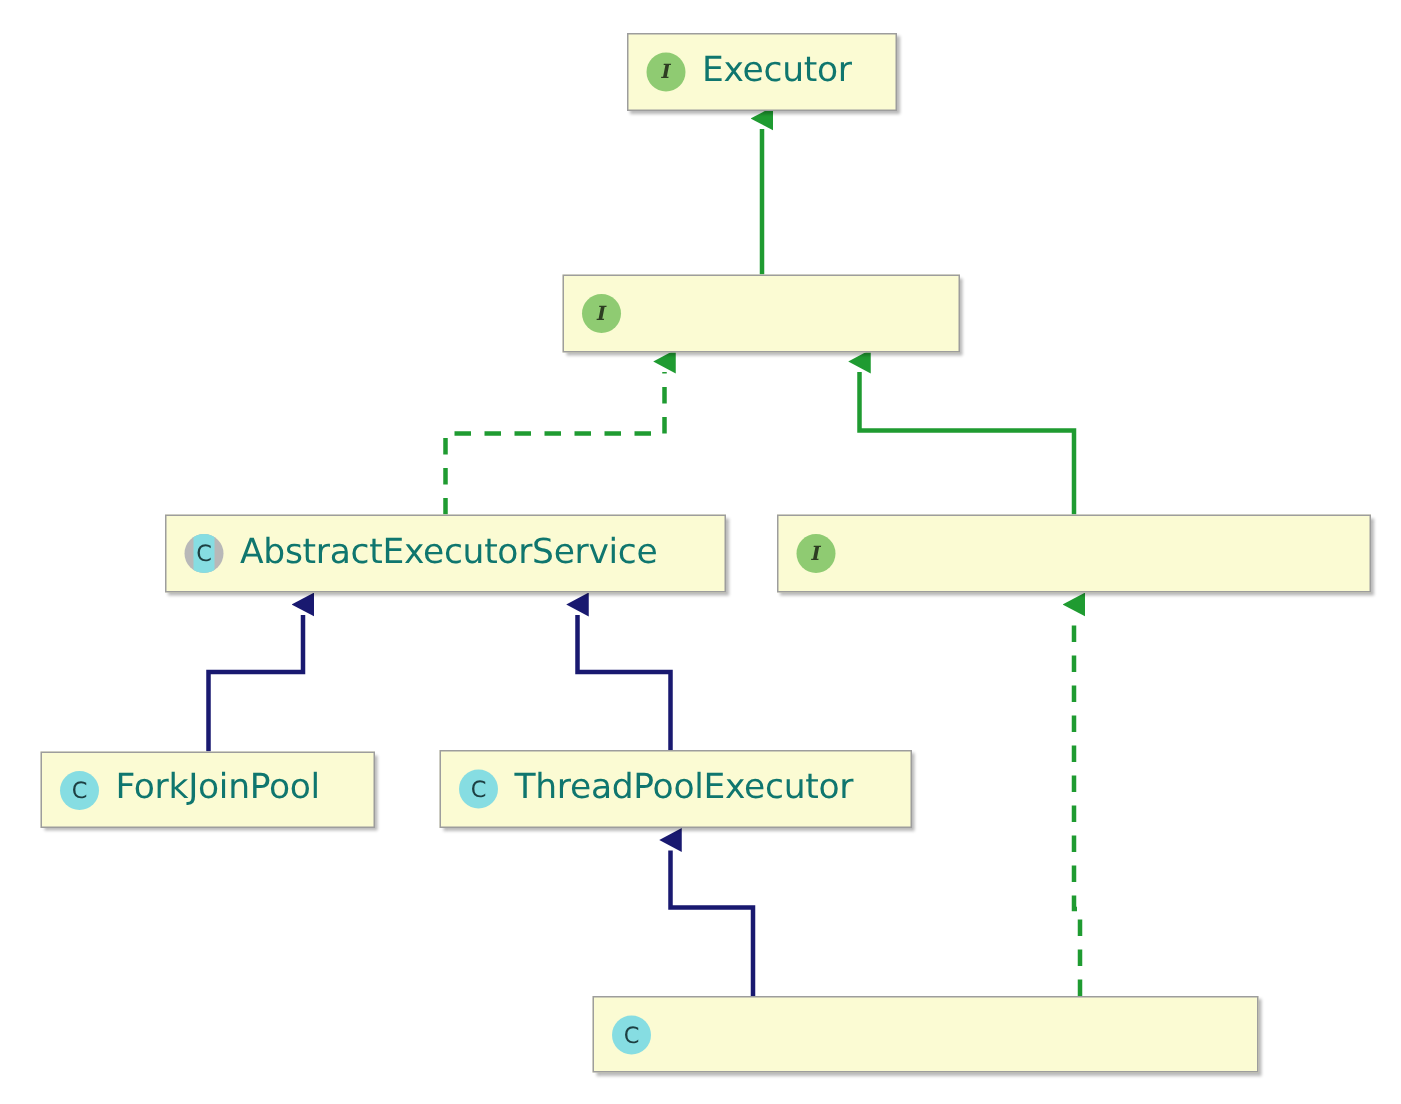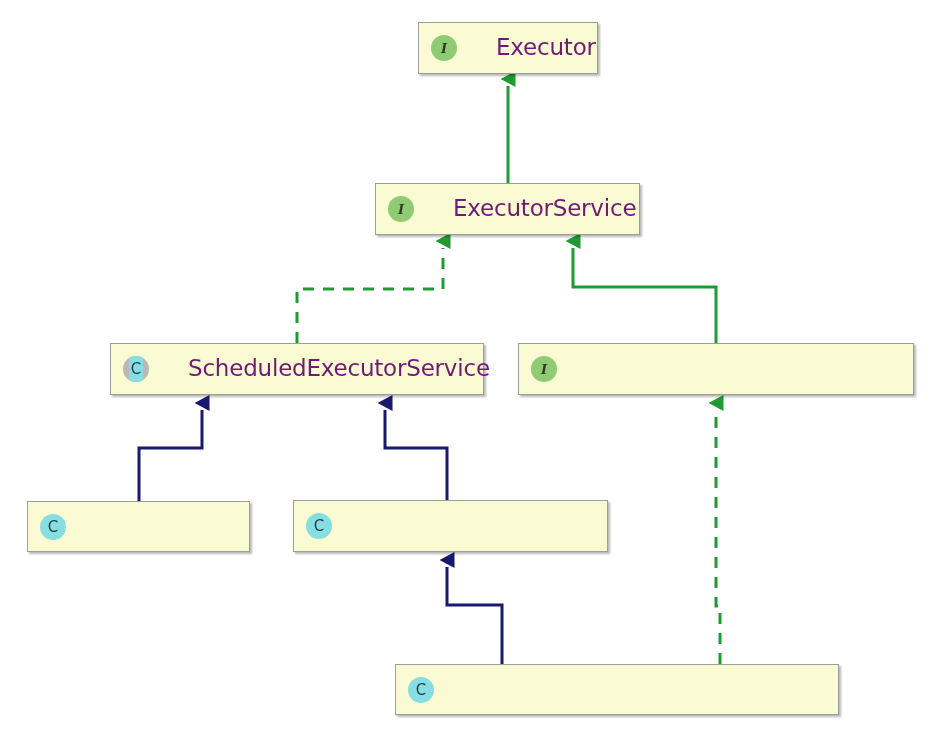--- a/index.html
+++ b/index.html
@@ -41,26 +41,25 @@
     display: flex;
     align-items: center;
     padding: 0 14px 0 12px;
     z-index: 5;
   }
 
   .uml-node .node-label {
     font-family: "DejaVu Sans", sans-serif;
     font-size: 23px;
     line-height: 1;
-    color: #701a75;
+    color: #0f766e;
     white-space: nowrap;
     letter-spacing: -0.2px;
     padding-left: 11px;
     padding-bottom: 2px;
-    margin-left: 28px;
   }
 
   
   .stereo-icon {
     position: relative;
     flex: 0 0 auto;
     width: 26px;
     height: 26px;
     border-radius: 50%;
     display: flex;
@@ -142,42 +141,43 @@
       <div class="uml-node" style="left: 418px; top: 22px; width: 180px; height: 52px;">
         <span class="stereo-icon icon-interface">
           <span class="glyph">I</span>
         </span>
         <span class="node-label">Executor</span>
       </div>
       <div class="uml-node" style="left: 375px; top: 183px; width: 265px; height: 52px;">
         <span class="stereo-icon icon-interface">
           <span class="glyph">I</span>
         </span>
-        <span class="node-label">ExecutorService</span>
       </div>
       <div class="uml-node" style="left: 110px; top: 343px; width: 374px; height: 52px;">
         <span class="stereo-icon icon-abstract-class">
           <span class="glyph">C</span>
         </span>
-        <span class="node-label">ScheduledExecutorService</span>
+        <span class="node-label">AbstractExecutorService</span>
       </div>
       <div class="uml-node" style="left: 518px; top: 343px; width: 396px; height: 52px;">
         <span class="stereo-icon icon-interface">
           <span class="glyph">I</span>
         </span>
       </div>
       <div class="uml-node" style="left: 27px; top: 501px; width: 223px; height: 51px;">
         <span class="stereo-icon icon-class">
           <span class="glyph">C</span>
         </span>
+        <span class="node-label">ForkJoinPool</span>
       </div>
       <div class="uml-node" style="left: 293px; top: 500px; width: 315px; height: 52px;">
         <span class="stereo-icon icon-class">
           <span class="glyph">C</span>
         </span>
+        <span class="node-label">ThreadPoolExecutor</span>
       </div>
       <div class="uml-node" style="left: 395px; top: 664px; width: 444px; height: 51px;">
         <span class="stereo-icon icon-class">
           <span class="glyph">C</span>
         </span>
       </div>
     </div>
 
 </div>
 

